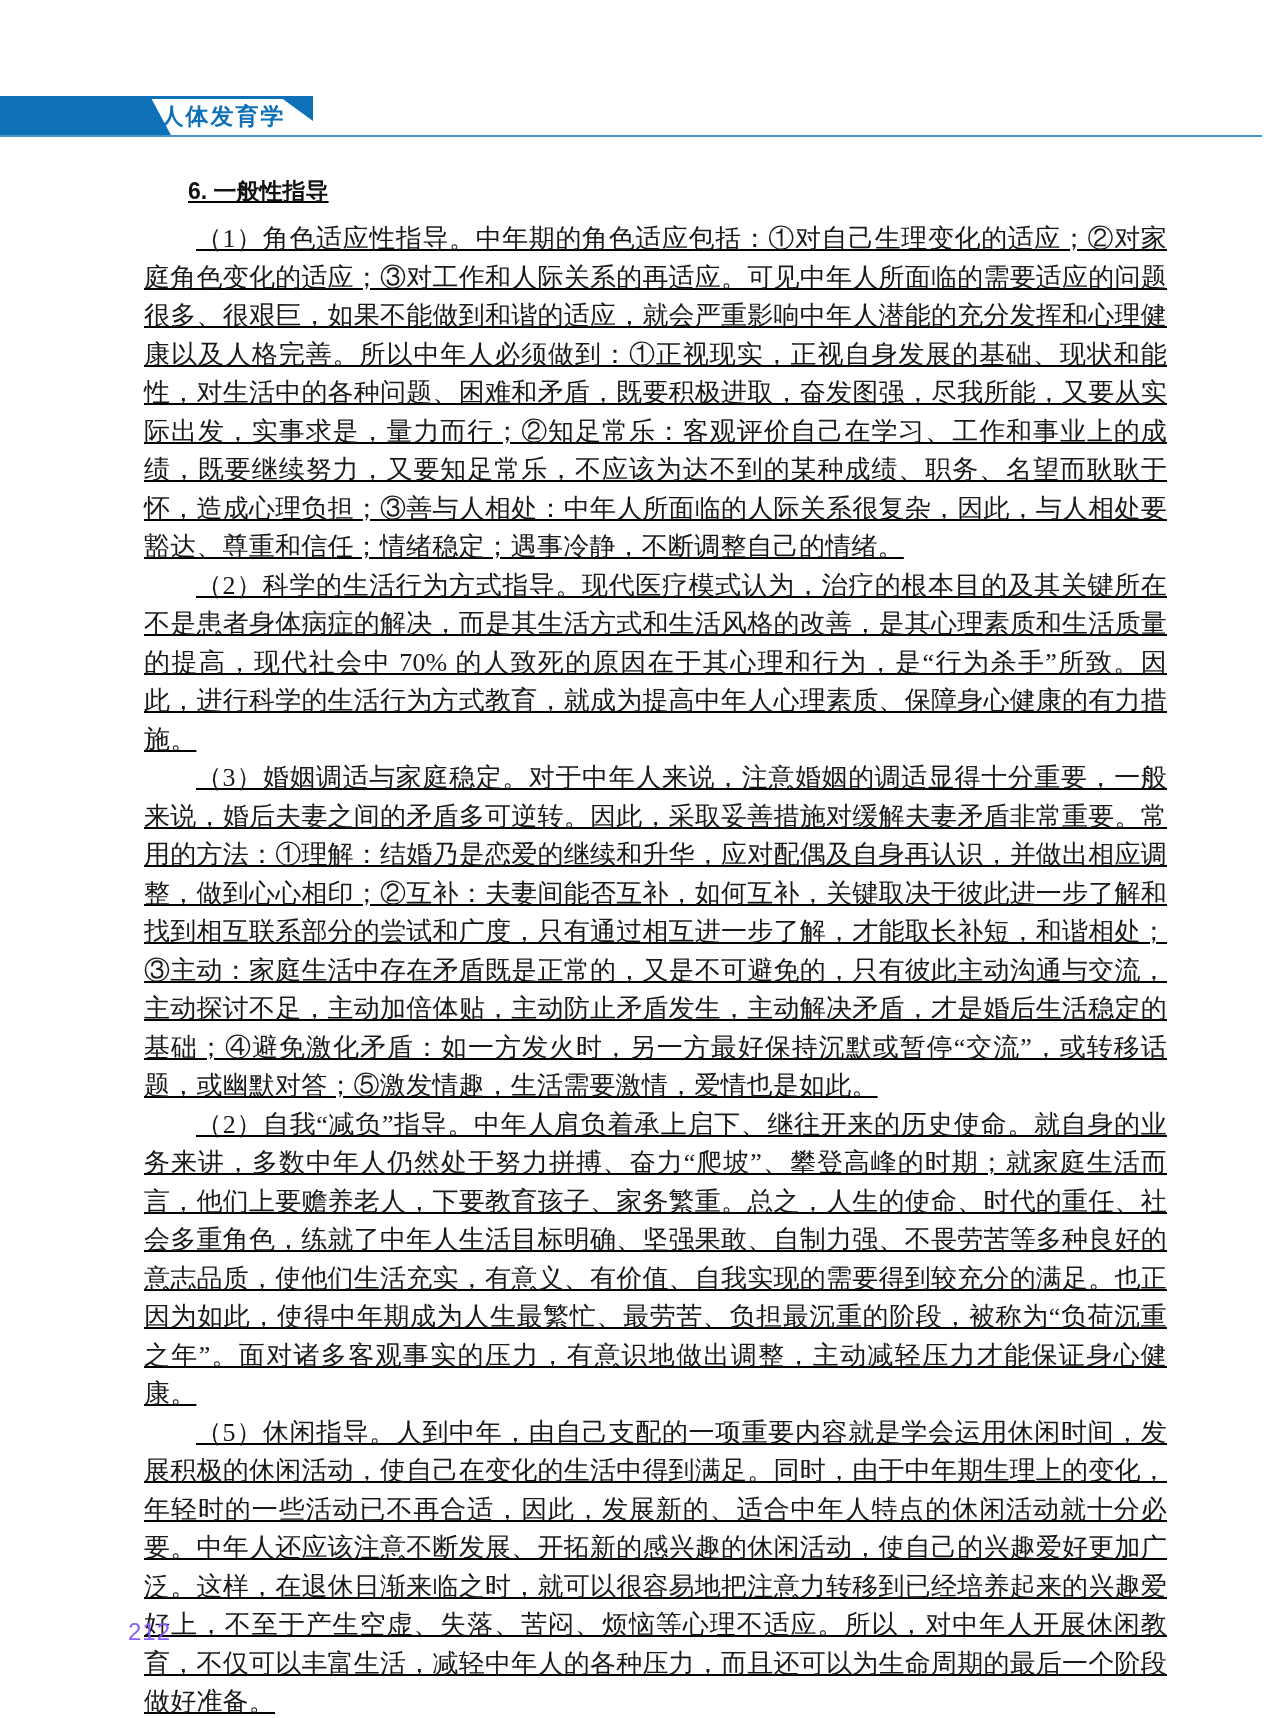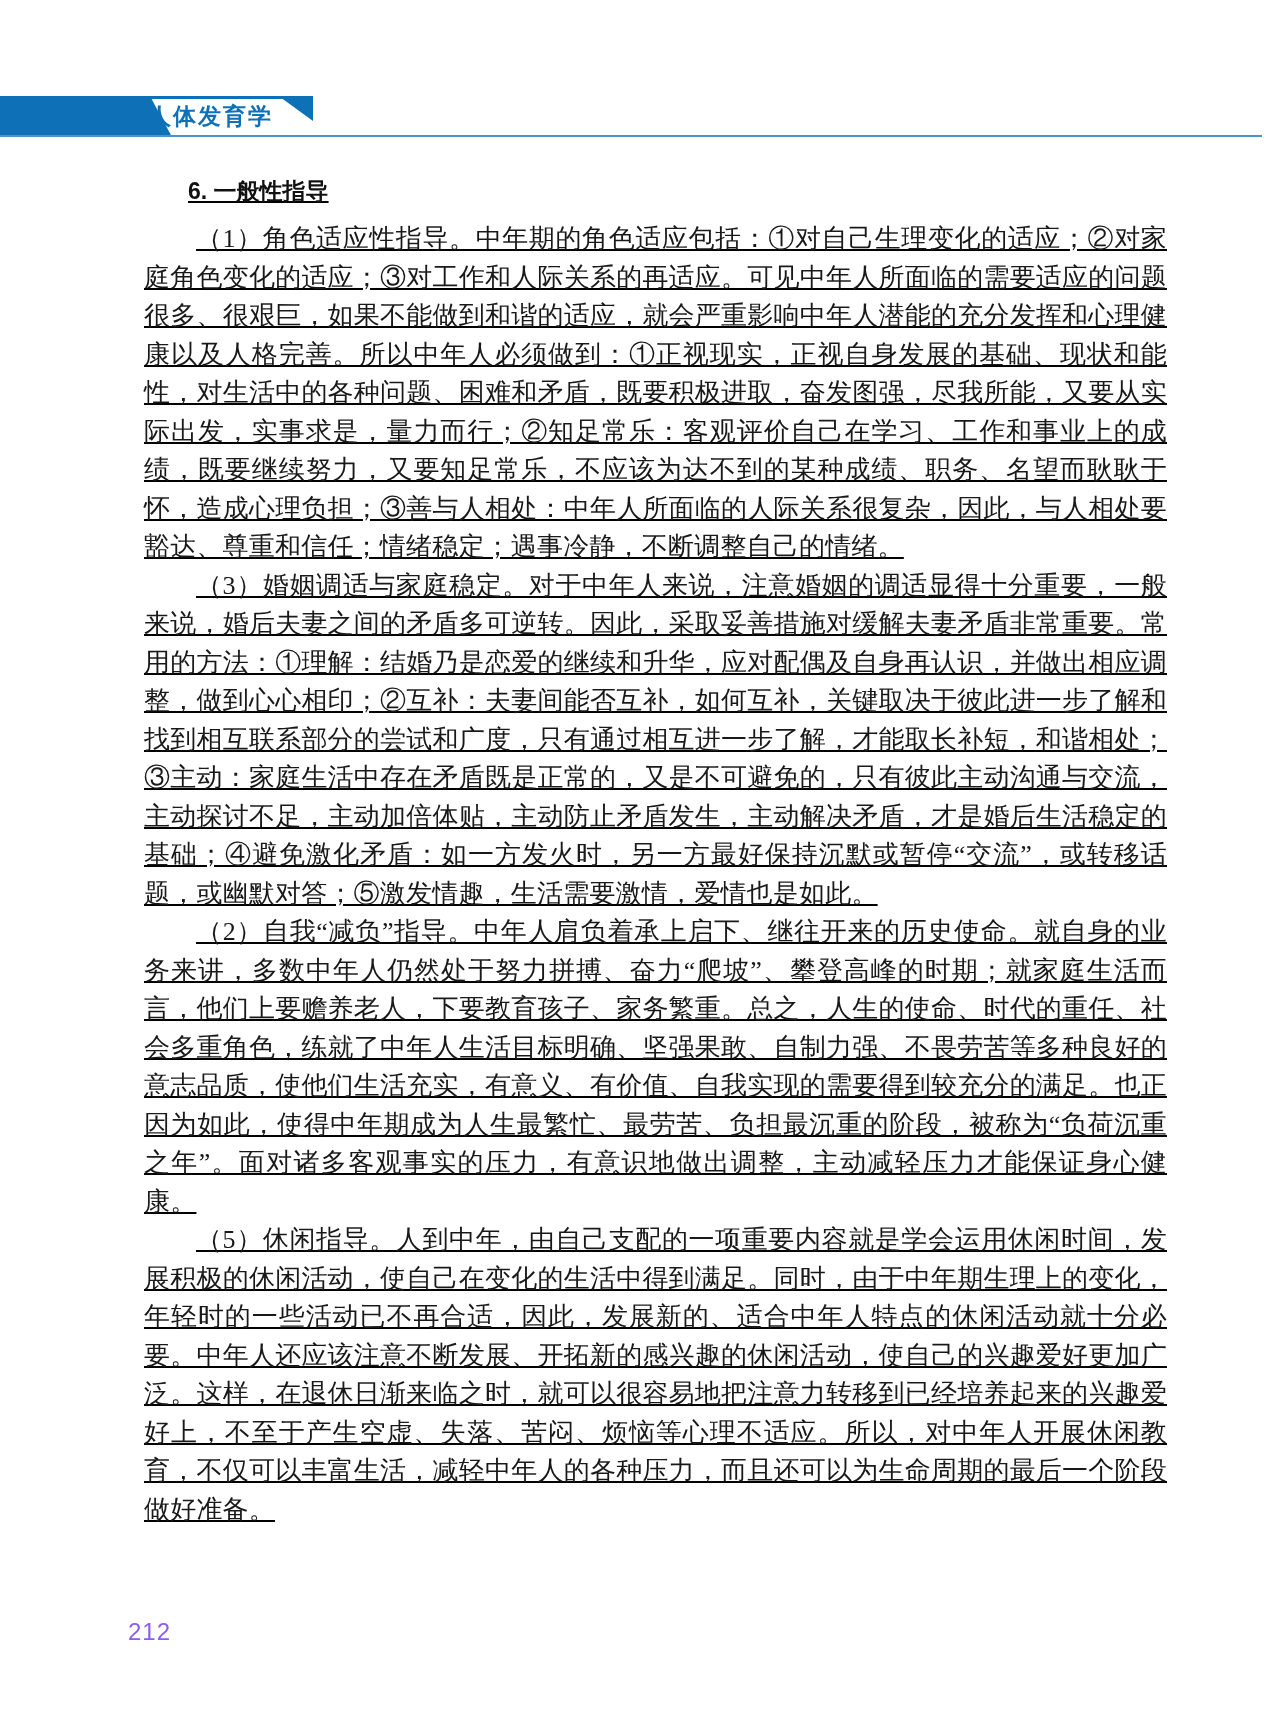--- a/index.html
+++ b/index.html
@@ -29,20 +29,21 @@
     position: absolute;
     left: 280px; top: 97px;
     width: 33px; height: 24px;
     background: var(--accent, #0e71b8);
     clip-path: polygon(0 0, 100% 0, 100% 100%);
   }
   .book-title {
     position: absolute;
     left: 148px; top: 99px;
     width: 150px;
+    text-align: center;
     font-family: "Liberation Sans", sans-serif;
     font-weight: bold;
     font-size: 23px;
     line-height: 34px;
     letter-spacing: 2px;
     color: var(--accent, #0e71b8);
     white-space: nowrap;
   }
   .header-rule-line {
     position: absolute;
@@ -93,20 +94,21 @@
 
   <div class="header-bar"></div>
   <div class="banner-top-border"></div>
   <div class="banner-corner-triangle"></div>
   <div class="book-title">人体发育学</div>
   <div class="header-rule-line"></div>
 
   <div class="content">
     <div class="section-heading">6. 一般性指导</div>
     <p class="paragraph">（1）角色适应性指导。中年期的角色适应包括：①对自己生理变化的适应；②对家庭角色变化的适应；③对工作和人际关系的再适应。可见中年人所面临的需要适应的问题很多、很艰巨，如果不能做到和谐的适应，就会严重影响中年人潜能的充分发挥和心理健康以及人格完善。所以中年人必须做到：①正视现实，正视自身发展的基础、现状和能性，对生活中的各种问题、困难和矛盾，既要积极进取，奋发图强，尽我所能，又要从实际出发，实事求是，量力而行；②知足常乐：客观评价自己在学习、工作和事业上的成绩，既要继续努力，又要知足常乐，不应该为达不到的某种成绩、职务、名望而耿耿于怀，造成心理负担；③善与人相处：中年人所面临的人际关系很复杂，因此，与人相处要豁达、尊重和信任；情绪稳定；遇事冷静，不断调整自己的情绪。</p>
+    <p class="paragraph">（2）科学的生活行为方式指导。现代医疗模式认为，治疗的根本目的及其关键所在不是患者身体病症的解决，而是其生活方式和生活风格的改善，是其心理素质和生活质量的提高，现代社会中 70% 的人致死的原因在于其心理和行为，是“行为杀手”所致。因此，进行科学的生活行为方式教育，就成为提高中年人心理素质、保障身心健康的有力措施。</p>
     <p class="paragraph">（3）婚姻调适与家庭稳定。对于中年人来说，注意婚姻的调适显得十分重要，一般来说，婚后夫妻之间的矛盾多可逆转。因此，采取妥善措施对缓解夫妻矛盾非常重要。常用的方法：①理解：结婚乃是恋爱的继续和升华，应对配偶及自身再认识，并做出相应调整，做到心心相印；②互补：夫妻间能否互补，如何互补，关键取决于彼此进一步了解和找到相互联系部分的尝试和广度，只有通过相互进一步了解，才能取长补短，和谐相处；③主动：家庭生活中存在矛盾既是正常的，又是不可避免的，只有彼此主动沟通与交流，主动探讨不足，主动加倍体贴，主动防止矛盾发生，主动解决矛盾，才是婚后生活稳定的基础；④避免激化矛盾：如一方发火时，另一方最好保持沉默或暂停“交流”，或转移话题，或幽默对答；⑤激发情趣，生活需要激情，爱情也是如此。</p>
     <p class="paragraph">（2）自我“减负”指导。中年人肩负着承上启下、继往开来的历史使命。就自身的业务来讲，多数中年人仍然处于努力拼搏、奋力“爬坡”、攀登高峰的时期；就家庭生活而言，他们上要赡养老人，下要教育孩子、家务繁重。总之，人生的使命、时代的重任、社会多重角色，练就了中年人生活目标明确、坚强果敢、自制力强、不畏劳苦等多种良好的意志品质，使他们生活充实，有意义、有价值、自我实现的需要得到较充分的满足。也正因为如此，使得中年期成为人生最繁忙、最劳苦、负担最沉重的阶段，被称为“负荷沉重之年”。面对诸多客观事实的压力，有意识地做出调整，主动减轻压力才能保证身心健康。</p>
     <p class="paragraph">（5）休闲指导。人到中年，由自己支配的一项重要内容就是学会运用休闲时间，发展积极的休闲活动，使自己在变化的生活中得到满足。同时，由于中年期生理上的变化，年轻时的一些活动已不再合适，因此，发展新的、适合中年人特点的休闲活动就十分必要。中年人还应该注意不断发展、开拓新的感兴趣的休闲活动，使自己的兴趣爱好更加广泛。这样，在退休日渐来临之时，就可以很容易地把注意力转移到已经培养起来的兴趣爱好上，不至于产生空虚、失落、苦闷、烦恼等心理不适应。所以，对中年人开展休闲教育，不仅可以丰富生活，减轻中年人的各种压力，而且还可以为生命周期的最后一个阶段做好准备。</p>
   </div>
 
   <div class="page-number">212</div>
 
 </div>
 
 </body></html>

